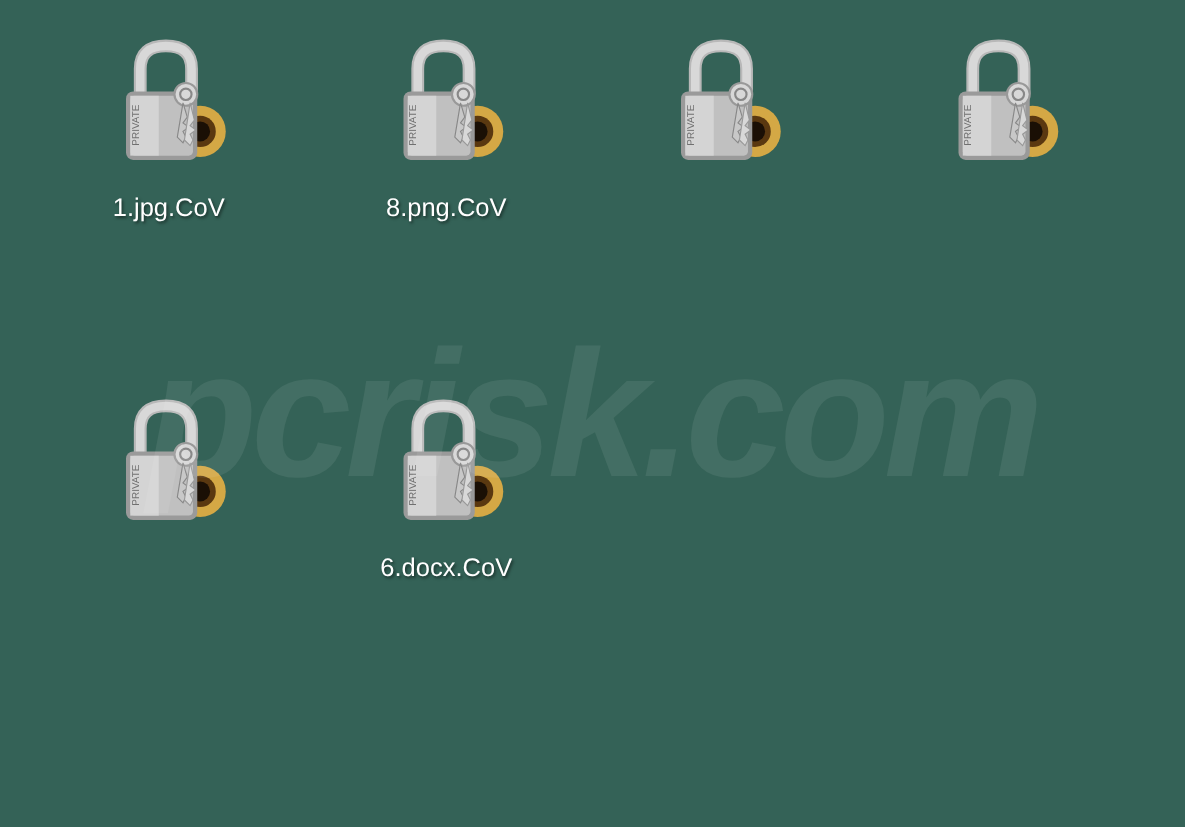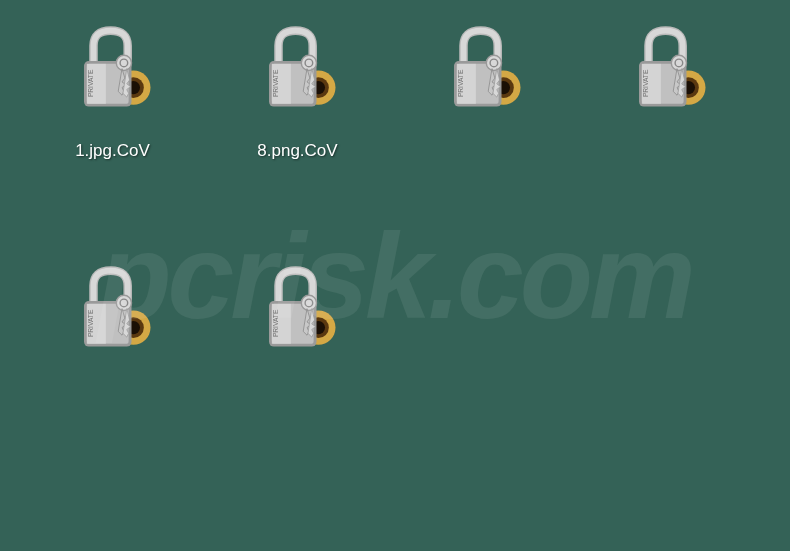--- a/index.html
+++ b/index.html
@@ -34,21 +34,20 @@
       margin-bottom: 8px;
     }
     .file-label {
       color: #ffffff;
       font-size: 17px;
       text-align: center;
       line-height: 1.3;
       max-width: 150px;
       word-wrap: break-word;
       text-shadow: 1px 1px 2px rgba(0,0,0,0.5);
-      margin-top: 12px;
     }
     .watermark {
       position: absolute;
       top: 50%;
       left: 50%;
       transform: translate(-50%, -50%);
       font-size: 120px;
       font-weight: bold;
       color: rgba(255,255,255,0.08);
       font-style: italic;
@@ -177,16 +176,17 @@
         <rect x="20" y="40" width="50" height="48" rx="5" fill="#9a9a9a"></rect>
         <rect x="23" y="43" width="44" height="42" rx="3" fill="#c0c0c0"></rect>
         <rect x="23" y="43" width="20" height="42" fill="#d4d4d4"></rect>
         <text x="29" y="78" font-size="7" fill="#707070" transform="rotate(-90 29 78)" font-family="Arial">PRIVATE</text>
         <circle cx="62" cy="42" r="8" fill="#d8d8d8" stroke="#999" stroke-width="1.5"></circle>
         <circle cx="62" cy="42" r="4" fill="none" stroke="#888" stroke-width="1.5"></circle>
         <path d="M 60 48 L 56 72 L 60 76 L 62 72 L 60 68 L 64 65 L 60 62 L 63 58 Z" fill="#c8c8c8" stroke="#888" stroke-width="0.8"></path>
         <path d="M 65 48 L 61 74 L 65 78 L 67 74 L 65 70 L 69 67 L 65 64 L 68 60 Z" fill="#d8d8d8" stroke="#999" stroke-width="0.8"></path>
       </svg>
     </div>
+    <div class="file-label">6.docx.CoV</div>
   </div>
 
 
 </div>
 
 </body></html>

